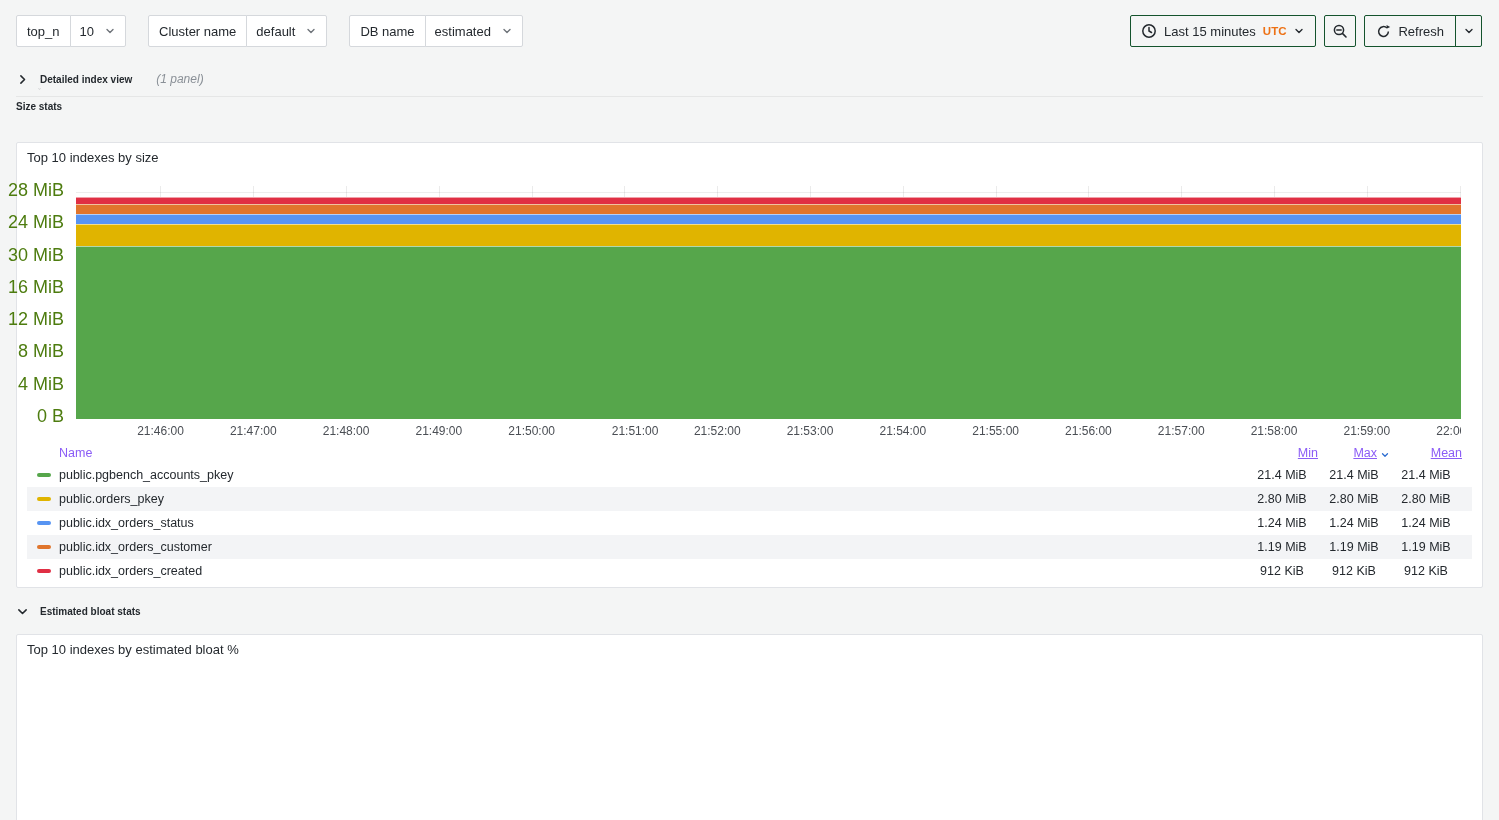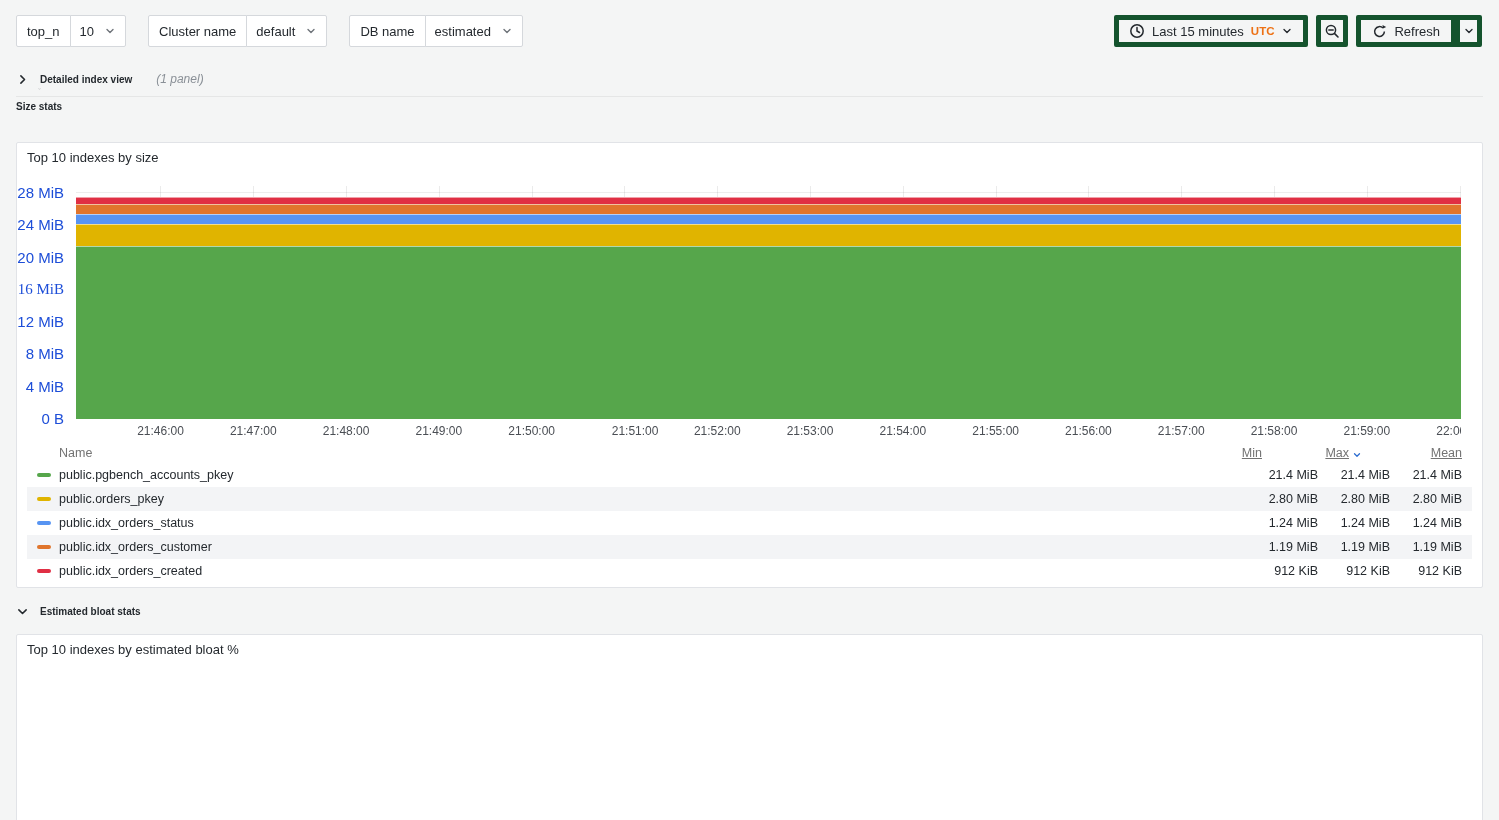--- a/index.html
+++ b/index.html
@@ -9,21 +9,21 @@
   
   .toolbar { position:absolute; top:14px; left:16px; right:17px; height:34px;
              display:flex; justify-content:space-between; align-items:center; }
   .variables { display:flex; gap:22px; }
   .var { display:flex; height:32px; }
   .var-label { background:#fff; border:1px solid #d5d8dc; border-radius:2px 0 0 2px;
                padding:0 10px; display:flex; align-items:center; font-size:13px; font-weight:500; }
   .var-value { background:#fff; border:1px solid #d5d8dc; margin-left:-1px; border-radius:0 2px 2px 0;
                padding:0 9px; display:flex; align-items:center; gap:10px; font-size:13px; cursor:pointer; }
   .toolbar-right { display:flex; gap:8px; align-items:center; }
-  .btn { height:32px; border:5px solid #14532d; border-radius:2px; display:flex; align-items:center;
+  .btn { height:32px; border:1px solid #14532d; border-radius:2px; display:flex; align-items:center;
          background:transparent; font-size:13px; font-weight:500; cursor:pointer; }
   .timepicker { padding:0 10px; gap:7px; }
   .utc { font-size:11.5px; font-weight:700; }
   .square { width:32px; justify-content:center; }
   .split { display:flex; }
   .refresh-main { padding:0 11px; gap:7px; border-radius:2px 0 0 2px; }
   .refresh-caret { width:27px; justify-content:center; margin-left:-1px; border-radius:0 2px 2px 0; }
 
   
   .section { position:absolute; left:16px; display:flex; align-items:center; gap:11px; cursor:pointer; height:24px; }
@@ -34,38 +34,38 @@
   
   .panel { position:absolute; left:16px; width:1467px; background:#fff;
            border:1px solid #e1e3e7; border-radius:2px; }
   #panel-size { top:142px; height:446px; }
   #panel-bloat { top:634px; height:220px; }
   .panel-title { position:absolute; top:7px; left:10px; font-size:13px; font-weight:500; }
 
   
   .plot   { position:absolute; left:59px; top:43px; width:1385px; height:233px; overflow:hidden; }
   .y-axis { position:absolute; left:0;  top:43px; width:53px; height:233px; }
-  .ytick  { position:absolute; right:6px; text-align:right; font-size:15px; color:#1d4ed8; white-space:nowrap; }
+  .ytick  { position:absolute; right:6px; text-align:right; font-size:18px; color:#4d7c0f; white-space:nowrap; }
   .x-axis { position:absolute; left:59px; top:281px; width:1385px; height:17px; overflow:hidden; }
   .xtick  { position:absolute; width:68px; text-align:center; font-size:12px; color:#4a4e54; white-space:nowrap; }
   .hgrid  { position:absolute; left:0; right:0; height:1px; background:rgba(0,0,0,0.07); z-index:1; }
   .vgrid  { position:absolute; top:0; bottom:0; width:1px; background:rgba(0,0,0,0.08); z-index:1; }
   .band   { position:absolute; left:0; right:0; z-index:2; box-shadow:inset 0 1px 0 rgba(255,255,255,0.55); }
 
   
   .legend { position:absolute; left:10px; right:10px; top:300px; }
   .legend-header, .legend-row { display:grid; grid-template-columns:1fr 72px 72px 72px;
                                 align-items:center; padding-right:10px; font-size:12.5px; }
   .legend-header { height:20px; font-weight:500; }
   .hname { padding-left:32px; cursor:pointer; }
   .hcol { display:flex; justify-content:flex-end; align-items:flex-end; gap:3px; cursor:pointer;text-decoration:underline; }
   .legend-row { height:24px; color:#24292e; }
   .legend-row.stripe { background:#f3f4f6; }
   .lcell.name { display:flex; align-items:center; gap:8px; padding-left:10px; }
-  .lcell.val { text-align:right; }
+  .lcell.val { text-align:center; }
   .swatch { display:inline-block; width:14px; height:4px; border-radius:2px; flex:0 0 14px; }
   .lname { cursor:pointer; }
 </style>
 </head>
 <body>
 
 <div id="app">
 
   <div class="toolbar">
     <div class="variables">
@@ -155,22 +155,22 @@
     <span class="section-title">Size stats</span>
   </div>
 
   <div class="panel" id="panel-size">
     <div class="panel-title">Top 10 indexes by size</div>
     <div class="y-axis">
         <div class="ytick" style="bottom: -8px;">0 B</div>
         <div class="ytick" style="bottom: 24.2857px;">4 MiB</div>
         <div class="ytick" style="bottom: 56.5714px;">8 MiB</div>
         <div class="ytick" style="bottom: 88.8571px;">12 MiB</div>
-        <div class="ytick" style="bottom: 121.143px; font-family: Liberation Serif, serif;">16 MiB</div>
-        <div class="ytick" style="bottom: 153.429px;">20 MiB</div>
+        <div class="ytick" style="bottom: 121.143px;">16 MiB</div>
+        <div class="ytick" style="bottom: 153.429px;">30 MiB</div>
         <div class="ytick" style="bottom: 185.714px;">24 MiB</div>
         <div class="ytick" style="bottom: 218px;">28 MiB</div>
       </div>
     <div class="plot">
         <div class="hgrid" style="bottom: 0px;"></div>
         <div class="hgrid" style="bottom: 32.2857px;"></div>
         <div class="hgrid" style="bottom: 64.5714px;"></div>
         <div class="hgrid" style="bottom: 96.8571px;"></div>
         <div class="hgrid" style="bottom: 129.143px;"></div>
         <div class="hgrid" style="bottom: 161.429px;"></div>
@@ -209,21 +209,21 @@
         <div class="xtick" style="left: calc(59.7% - 34px);">21:54:00</div>
         <div class="xtick" style="left: calc(66.4% - 34px);">21:55:00</div>
         <div class="xtick" style="left: calc(73.1% - 34px);">21:56:00</div>
         <div class="xtick" style="left: calc(79.8% - 34px);">21:57:00</div>
         <div class="xtick" style="left: calc(86.5% - 34px);">21:58:00</div>
         <div class="xtick" style="left: calc(93.2% - 34px);">21:59:00</div>
         <div class="xtick" style="left: calc(99.9% - 34px);">22:00:00</div>
       </div>
 
     <div class="legend">
-      <div class="legend-header" style="color: #737373; gap: 28px;">
+      <div class="legend-header" style="color: #8b5cf6;">
         <div class="hname">Name</div>
         <div class="hcol">
             <span>Min</span>
           </div>
         <div class="hcol">
           <span>Max</span>
           <svg width="10" height="10" viewBox="0 0 16 16">
               <path d="M4 6l4 4 4-4" fill="none" stroke="#2b6cd0" stroke-width="2" stroke-linecap="round" stroke-linejoin="round"></path>
             </svg>
         </div>

